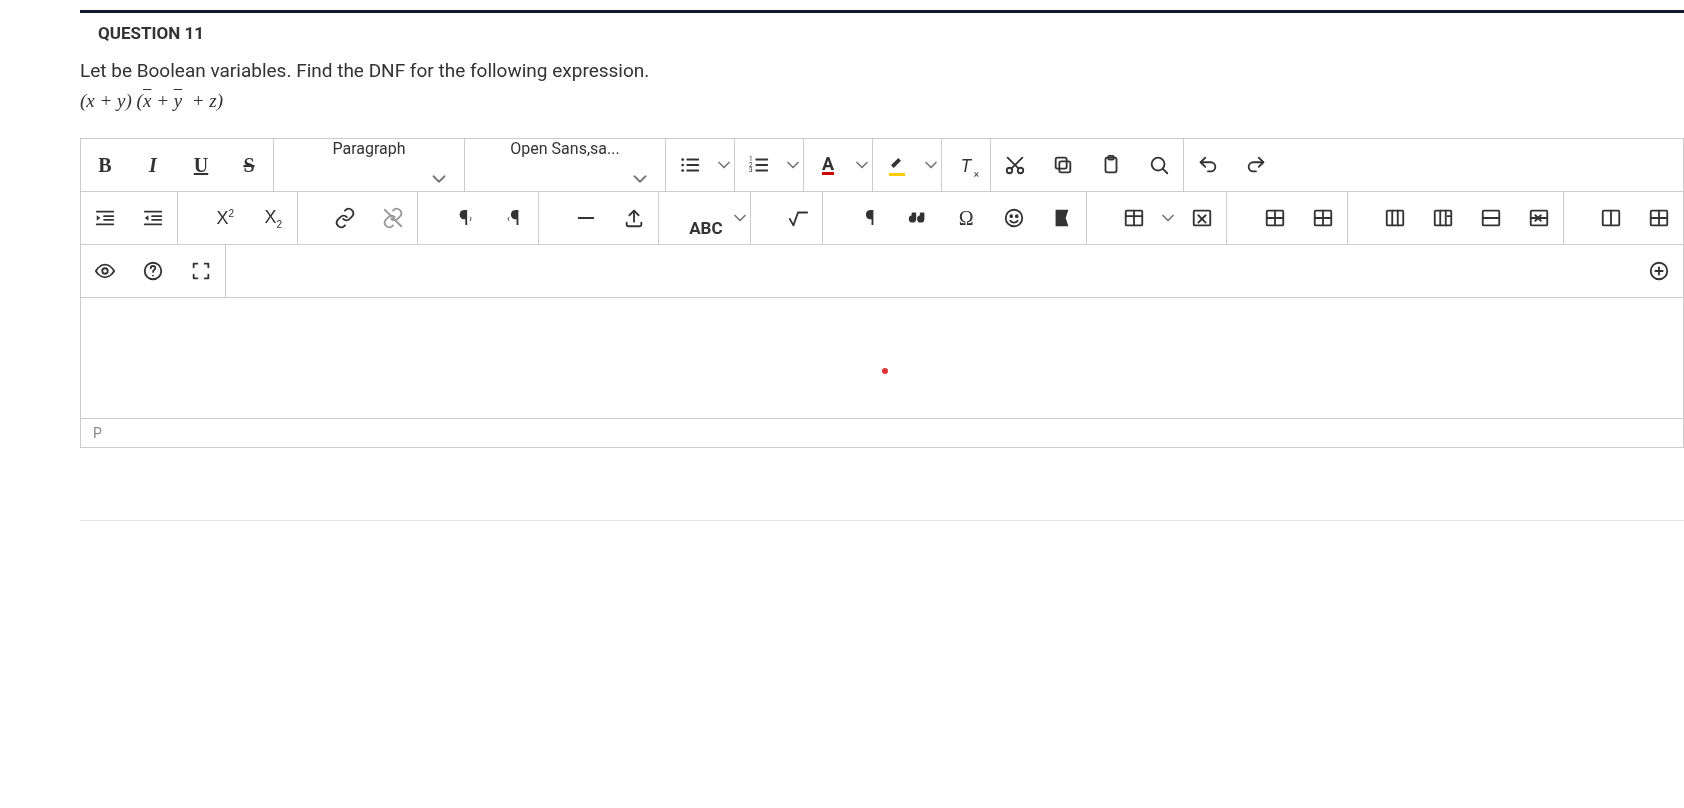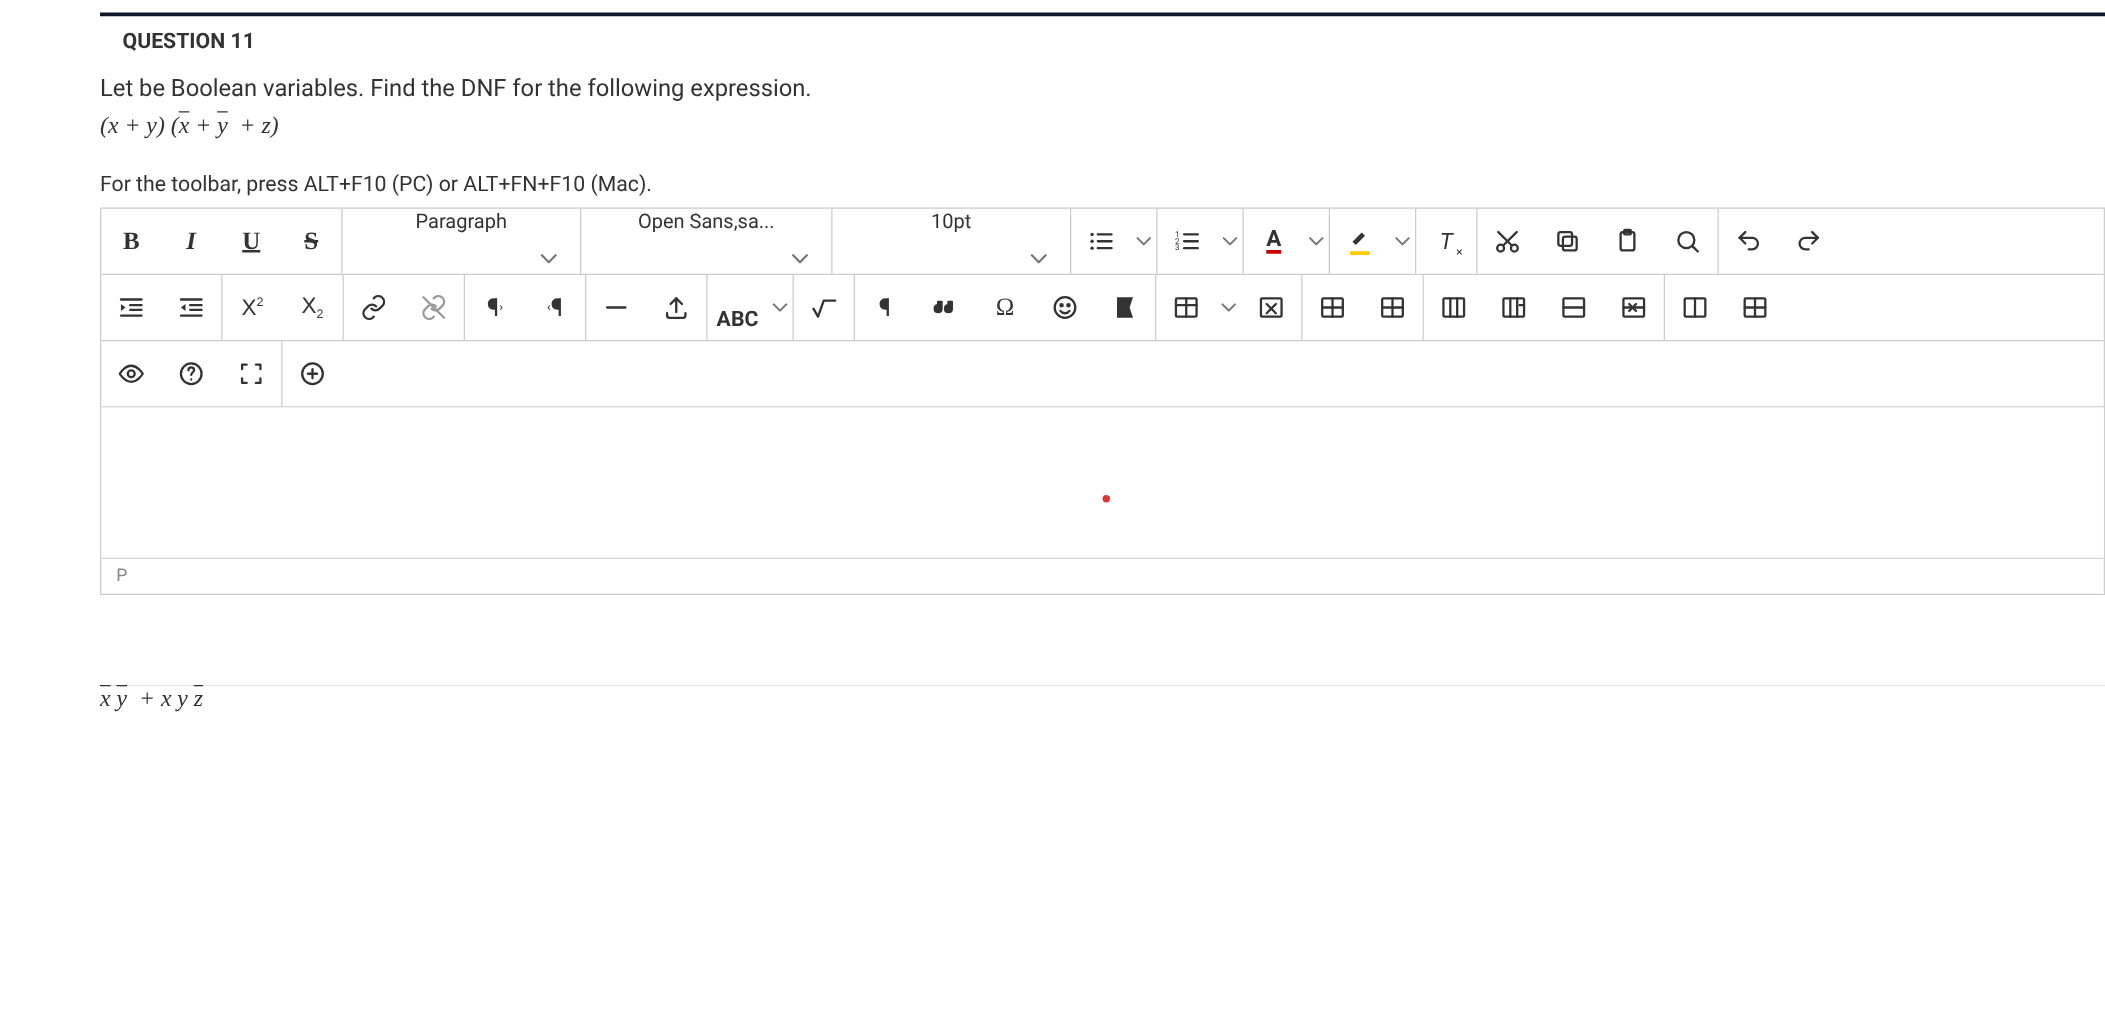--- a/index.html
+++ b/index.html
@@ -67,21 +67,21 @@
   min-width: 160px;
   color: #333;
   font-size: 16px;
   flex-direction: column;
 }
 .tsel .chev { margin-left: auto; color: #777; }
 .smallchev {
   display: flex; align-items: center; justify-content: center;
   width: 20px; height: 52px; color: #777; cursor: pointer; font-size: 12px;
 }
-.row-notop { border-top: none; }
+.row-notop { border-top: none; justify-content: space-between; }
 .editor-area {
   min-height: 120px;
   position: relative;
   padding: 12px;
   background: #fff;
 }
 .cursor-dot {
   position: absolute;
   left: 50%;
   top: 70px;
@@ -119,21 +119,20 @@
 <div class="page">
 
   <div class="qhead">QUESTION 11</div>
 
   <div class="qbody">
     <div class="prompt-line">Let  be Boolean variables. Find the DNF for the following expression.</div>
     <div class="formula">
       (<i>x</i> + <i>y</i>) (<span class="bar">x</span> + <span class="bar">y</span> &nbsp;+ <i>z</i>)
     </div>
 
-    <div class="helper">For the toolbar, press ALT+F10 (PC) or ALT+FN+F10 (Mac).</div>
 
     <div class="editor-wrap">
 
       <div class="tbar">
         <div class="tgroup">
           <div class="tbtn">
               <span class="bold-b">B</span>
             </div>
           <div class="tbtn">
               <span class="italic-i">I</span>
@@ -152,30 +151,20 @@
             <span class="chev">
               <svg viewBox="0 0 24 24">
                   <polyline points="6 9 12 15 18 9"></polyline>
                 </svg>
             </span>
           </div>
         </div>
         <div class="tgroup">
           <div class="tsel" style="min-width:200px">
             <span>Open Sans,sa...</span>
-            <span class="chev">
-              <svg viewBox="0 0 24 24">
-                  <polyline points="6 9 12 15 18 9"></polyline>
-                </svg>
-            </span>
-          </div>
-        </div>
-        <div class="tgroup">
-          <div class="tsel" style="min-width:190px">
-            <span>10pt</span>
             <span class="chev">
               <svg viewBox="0 0 24 24">
                   <polyline points="6 9 12 15 18 9"></polyline>
                 </svg>
             </span>
           </div>
         </div>
 
         <div class="tgroup">
           <div class="tbtn">
@@ -518,18 +507,15 @@
       </div>
 
       <div class="editor-area">
         <div class="cursor-dot"></div>
       </div>
       <div class="status">P</div>
     </div>
   </div>
 
   <div class="q12">
-    <div class="formula">
-      <span class="bar">x</span> <span class="bar">y</span> &nbsp;+ <i>x</i> <i>y</i> <span class="bar">z</span>
-    </div>
   </div>
 
 </div>
 
 </body></html>

